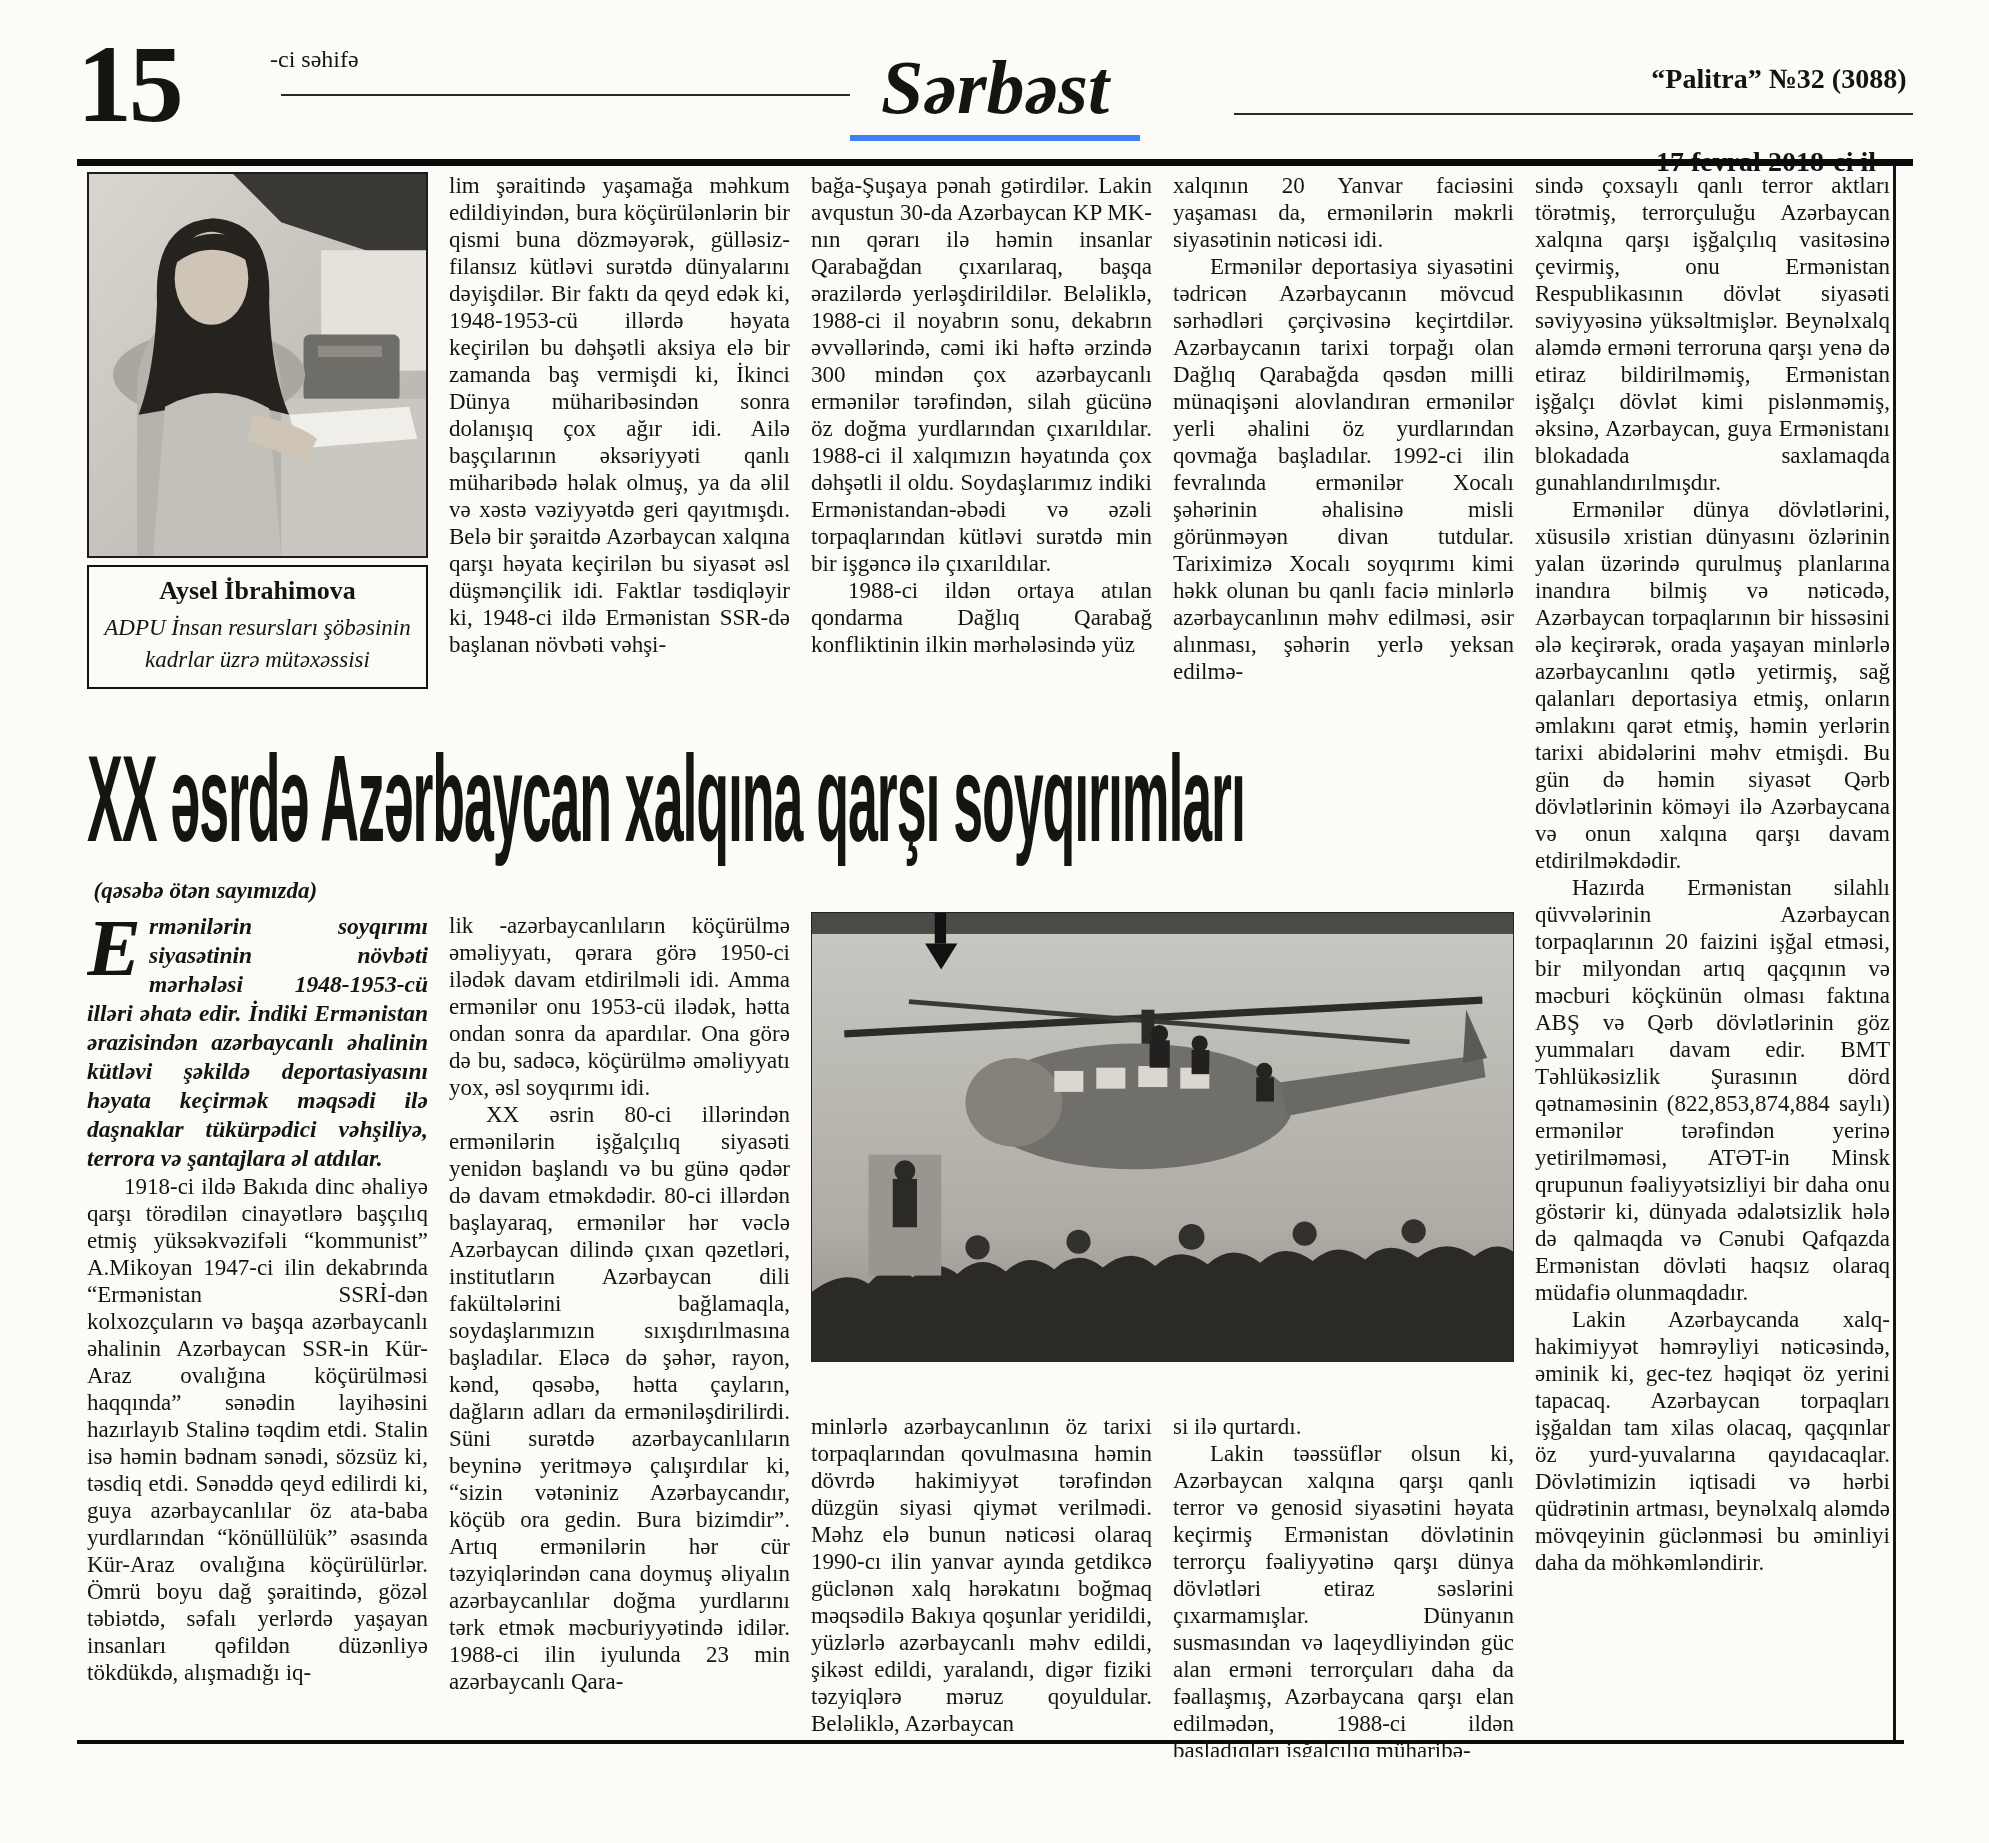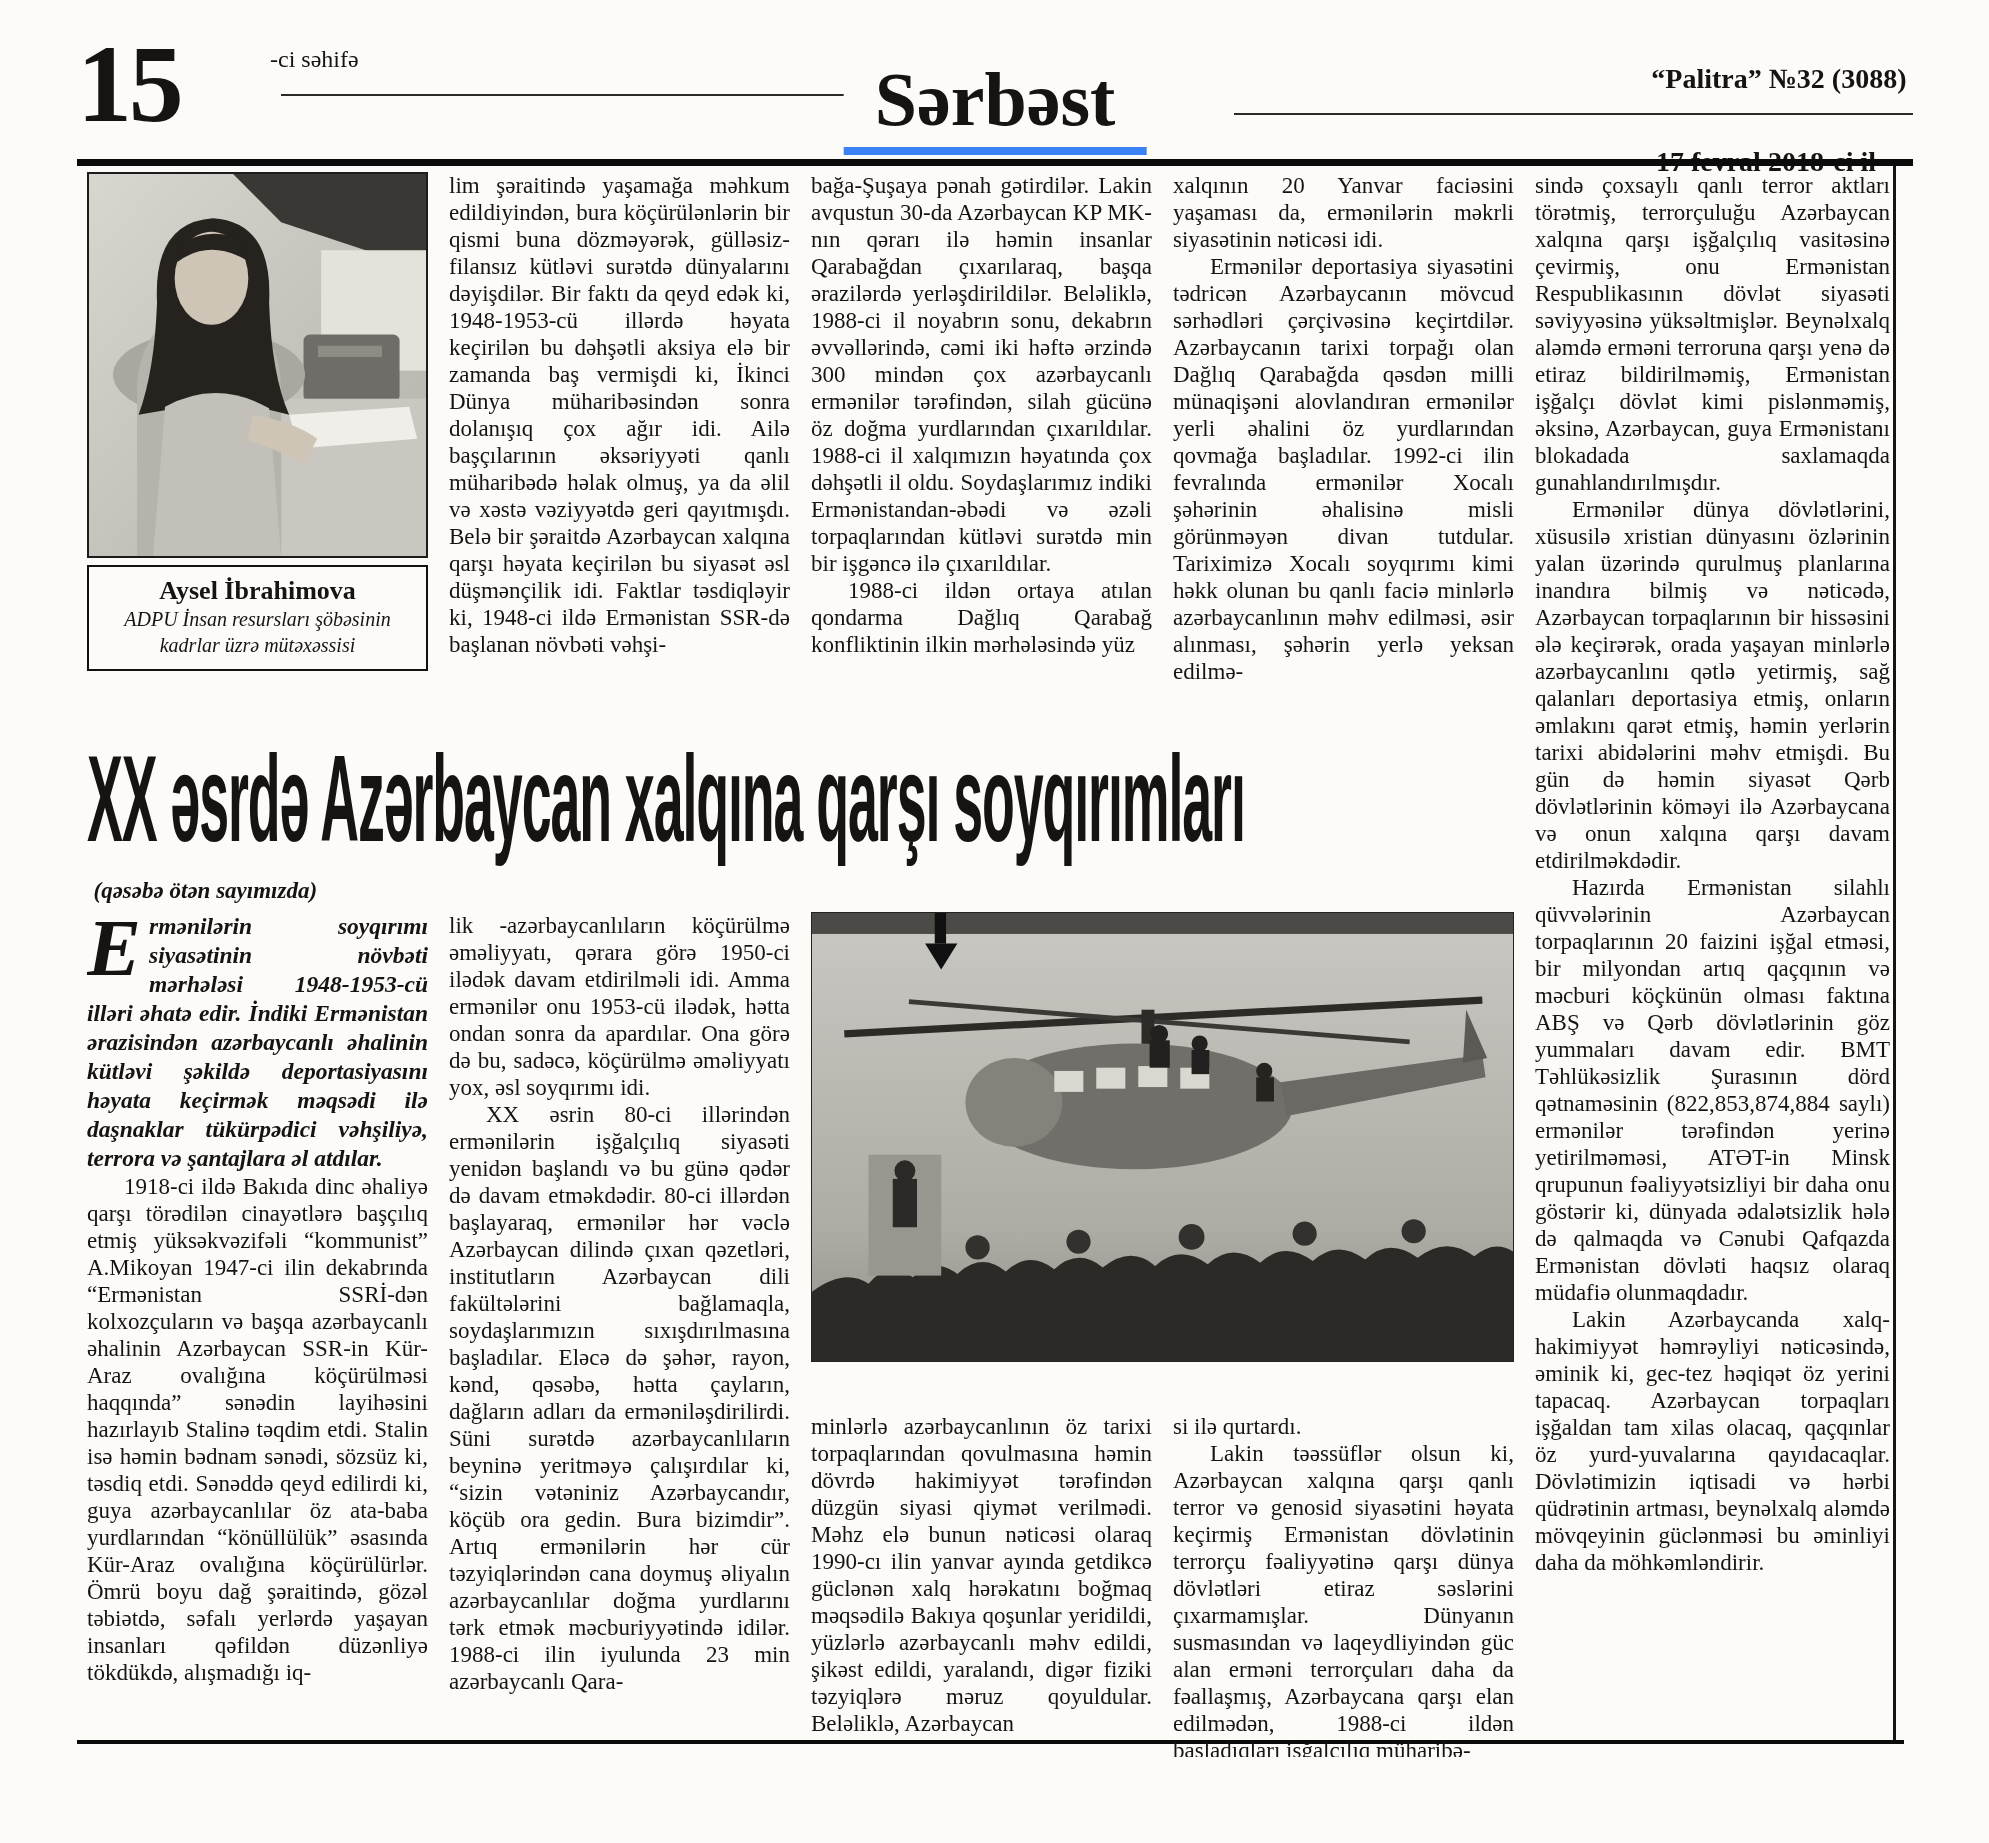--- a/index.html
+++ b/index.html
@@ -12,44 +12,44 @@
     padding-left:36px;
   }
   
   .header { position:absolute; top:42px; left:77px; width:1836px; height:113px; }
   .h-pagenum { position:absolute; left:0; top:-13px; font-size:110px; font-weight:bold; line-height:1; letter-spacing:-3.2px; }
   .h-pagelabel { position:absolute; left:193px; top:4px; font-size:24px; }
   .header-thin-left { position:absolute; top:52px; left:204px; width:591px; height:2.4px; background:#2a2a2a; }
   .header-thin-right { position:absolute; top:71px; left:1157px; right:0; height:2.4px; background:#2a2a2a; }
   .h-masthead {
     position:absolute; left:50%; top:1.6px; transform:translateX(-50%);
-    font-size:76px; font-weight:bold; 
-    padding:0 31px 4.9px 31px; border-bottom:8px solid #3b82f6;
-    background:#fcfbf7; white-space:nowrap;margin-top:12px;
+    font-size:76px; font-weight:bold; font-style:italic;
+    padding:0 31px 4.9px 31px; border-bottom:6px solid #3b82f6;
+    background:#fcfbf7; white-space:nowrap;
   }
   .h-issue { position:absolute; top:21px; right:6.5px; font-size:28px; font-weight:bold; white-space:nowrap; }
   .h-date  { position:absolute; top:81px; right:37px; font-size:28px; font-weight:bold; white-space:nowrap;margin-top:23px; }
   .header-rule { position:absolute; top:159px; left:77px; width:1836px; height:7.3px; background:#0b0b0b; }
   
   .right-border { position:absolute; top:166px; left:1893px; width:3.2px; height:1578px; background:#141414; }
   .bottom-rule  { position:absolute; top:1740px; left:77px; width:1827px; height:4px; background:#0b0b0b; }
   
   .content { position:absolute; top:172px; left:87px; width:1803px; display:flex; gap:21px; }
   .main-left { width:1427px; }
   .col5 { width:355px; height:1565px; overflow:hidden;
           font-size:23px; line-height:27px; text-align:justify; }
   .top-band { display:flex; gap:21px; height:554px; }
   .photo-col { width:341px; }
   .tcol { width:341px; height:551px; overflow:hidden;
           font-size:23px; line-height:27px; text-align:justify; }
   .portrait-frame { width:341px; height:386px; border:2.4px solid #1c1c1c; background:#cfcdc6; }
   .portrait-frame svg { display:block; width:100%; height:100%; }
   .photo-caption { margin-top:6.5px; border:2.4px solid #111; padding:9.7px 8px 11.3px; text-align:center; }
   .cap-name  { font-size:26px; font-weight:bold; }
-  .cap-title { font-size:20px; font-style:italic; line-height:26px; margin-top:0; }
+  .cap-title { font-size:23px; font-style:italic; line-height:32px; margin-top:6px; }
   
   .headline-wrap { height:134px; margin-top:8px; overflow:hidden; }
   .headline {
     display:inline-block; white-space:nowrap;
     font-family:"Liberation Sans", sans-serif; font-weight:bold;
     font-size:122px; line-height:130px; letter-spacing:-2.4px;
     transform:scaleX(0.44); transform-origin:0 50%;
   }
   .note { font-size:23px; font-weight:bold; font-style:italic; margin:9.7px 0 8px 6.5px; }
   

